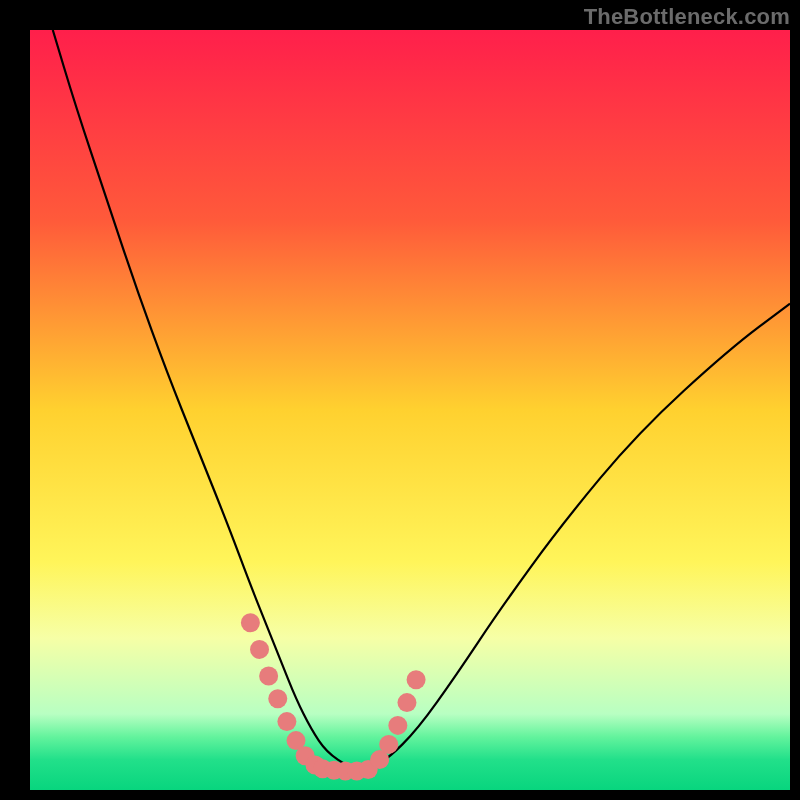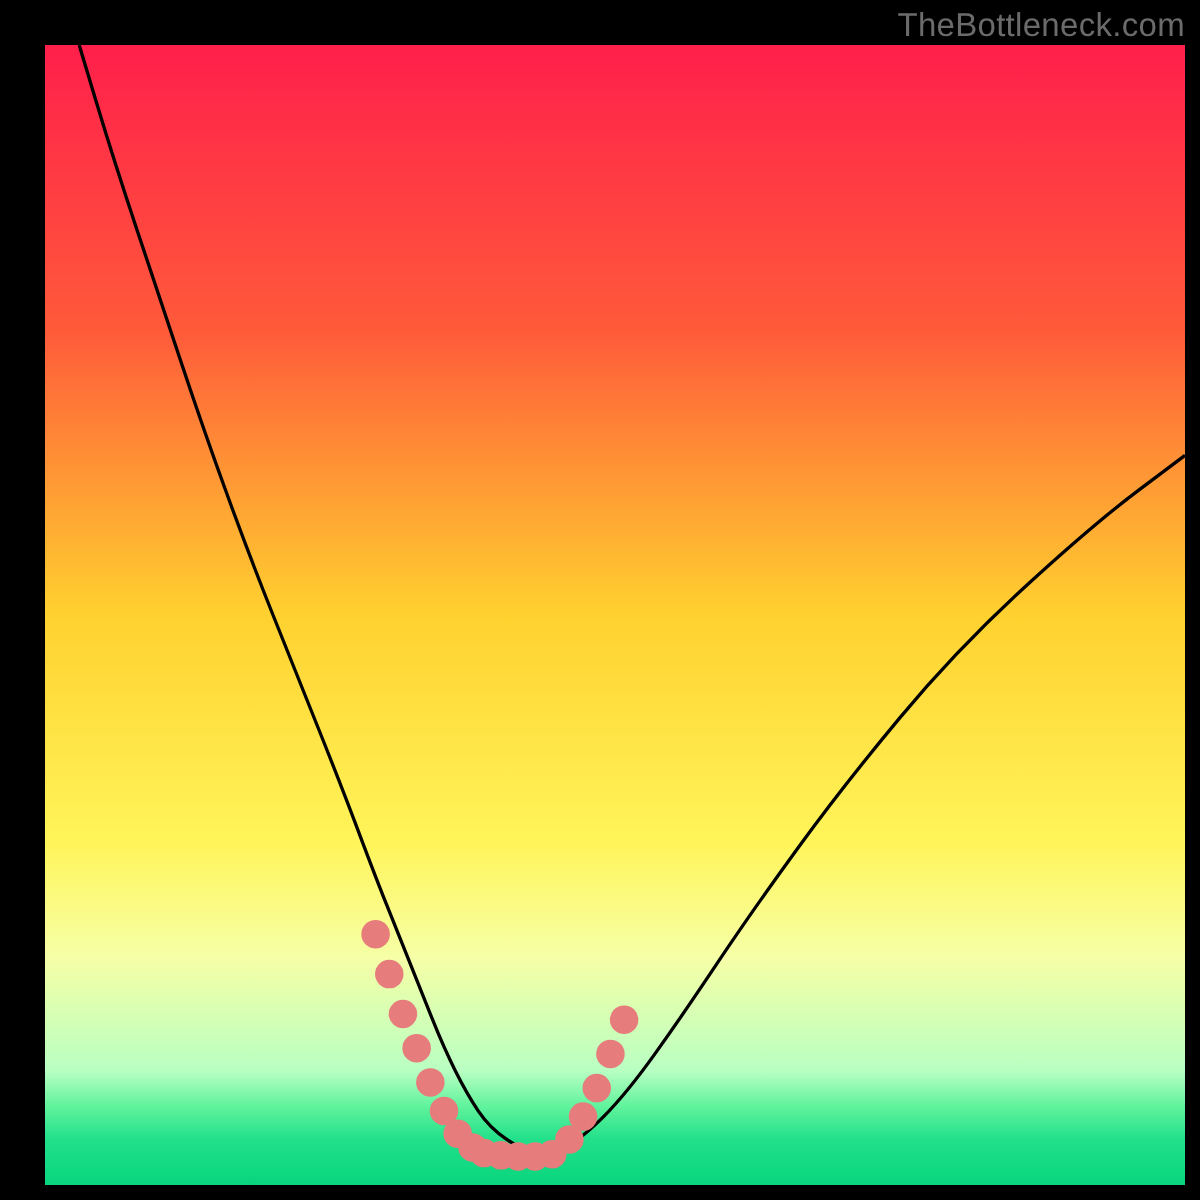--- a/index.html
+++ b/index.html
@@ -16,21 +16,21 @@
     width: 800px;
     height: 800px;
     background: #000;
   }
   .watermark {
     position: absolute;
     top: 4px;
     right: 10px;
     color: #6b6b6b;
     font-size: 22px;
-    font-weight: 400;
+    font-weight: 700;
     letter-spacing: 0.2px;
     z-index: 10;
     user-select: none;
   }
   svg {
     position: absolute;
     left: 0;
     top: 0;
   }
 </style>

